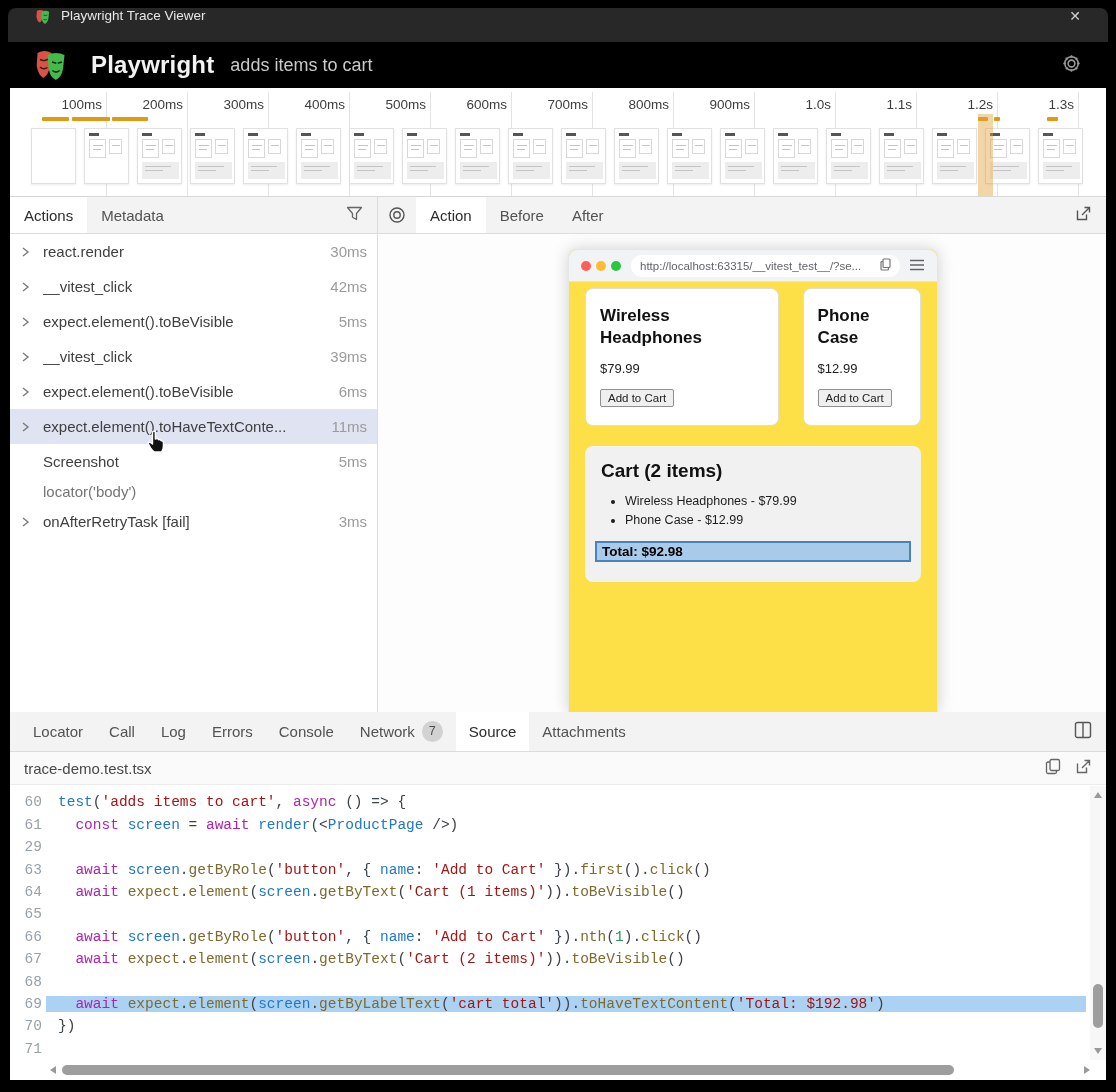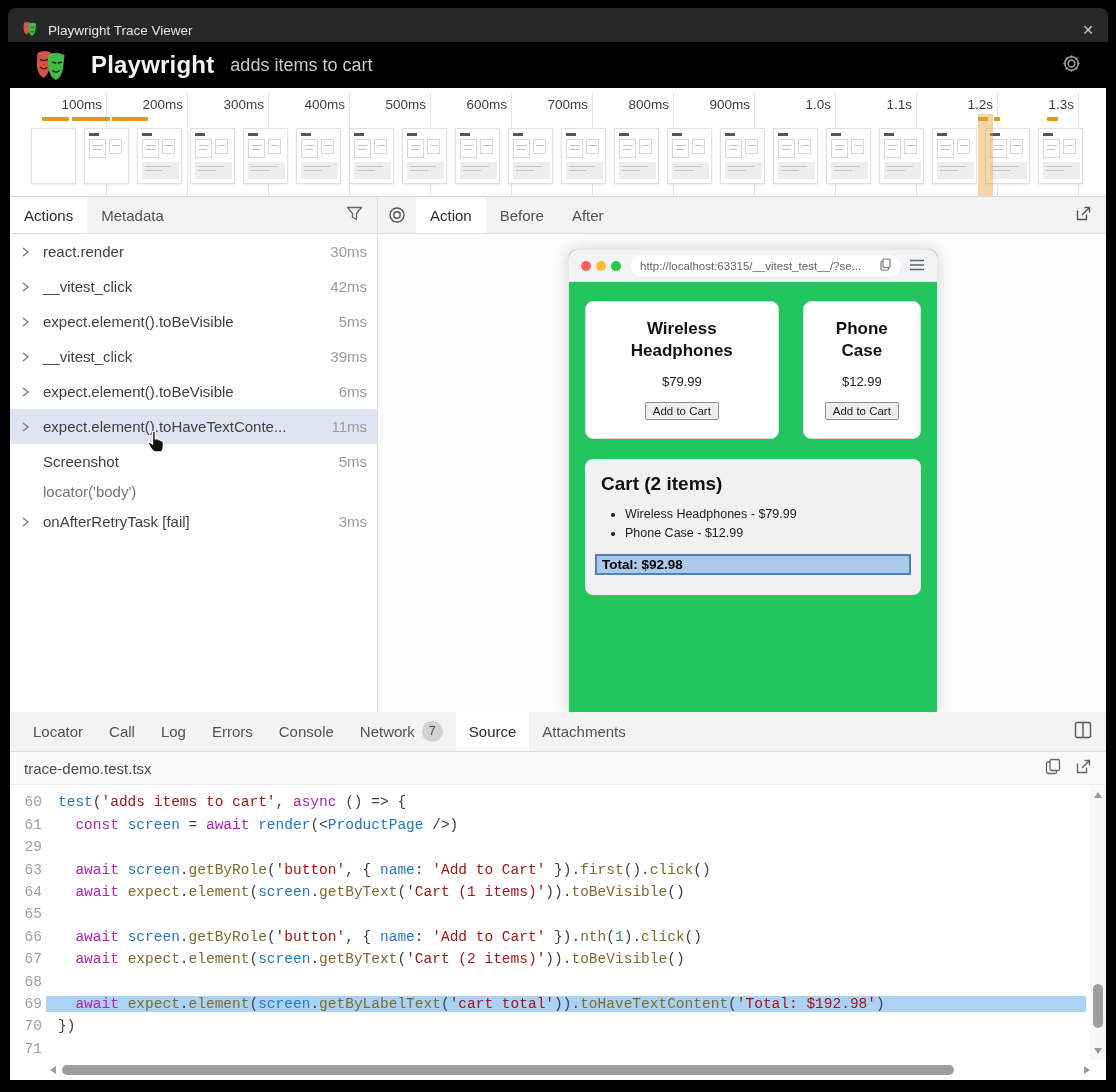--- a/index.html
+++ b/index.html
@@ -1,21 +1,21 @@
 <!DOCTYPE html>
 <html><head>
 <meta charset="utf-8">
 <style>
   * { margin:0; padding:0; box-sizing:border-box; }
   html,body { width:1116px; height:1092px; }
   body { background:#000; position:relative; font-family:"Liberation Sans",sans-serif; overflow:hidden; }
 
   
   #titlebar { position:absolute; left:8px; right:8px; top:8px; height:44px; background:#282828;
-    border-radius:8px 8px 0 0; display:flex; align-items:center; padding:0 14px; }
+    border-radius:8px 8px 0 0; display:flex; align-items:flex-start; padding:0 27px; }
   #titlebar .win-title { color:#e6e6e6; font-size:13.5px; margin-left:9px; }
   #titlebar .close { margin-left:auto; color:#cfcfcf; font-size:14px; cursor:default; }
 
   
   #header { position:absolute; left:8px; right:8px; top:42px; height:46px; background:#000;
     display:flex; align-items:center; padding:0 26px; }
   #header .app-name { color:#f2f2f2; font-size:24px; font-weight:bold; margin-left:20px; letter-spacing:.2px; }
   #header .test-title { color:#c9c9c9; font-size:18px; margin-left:16px; }
   #header .gear { margin-left:auto; }
 
@@ -47,30 +47,30 @@
   .action-row.sel { background:#dfe3f2; }
   .a-chev { width:23px; display:flex; align-items:center; }
   .a-label { font-size:15px; color:#3f3f3f; white-space:nowrap; overflow:hidden; }
   .a-dur { margin-left:auto; font-size:15px; color:#9b9b9b; padding-left:8px; }
   .a-sub { height:25px; display:flex; align-items:center; padding-left:33px; font-size:15px; color:#757575; }
 
   
   #right-panel { position:absolute; left:378px; top:196px; width:728px; height:516px; background:#fdfdfd;
     border-top:1px solid #d7d7d7; }
   #browser { position:absolute; left:190px; top:52px; width:370px; bottom:0;
-    background:#22c55e; border-radius:8px 8px 0 0; box-shadow:0 0 16px rgba(0,0,0,.18); border:1px solid #e6e6e6; border-bottom:none; }
+    background:#fde047; border-radius:8px 8px 0 0; box-shadow:0 0 16px rgba(0,0,0,.18); border:1px solid #e6e6e6; border-bottom:none; }
   #chrome { height:32px; background:#f2f3f5; border-radius:8px 8px 0 0; border-bottom:1px solid #e2e2e2;
     display:flex; align-items:center; padding:0 12px; }
   .dot { width:10px; height:10px; border-radius:50%; margin-right:5px; }
   #urlbar { flex:1; margin-left:5px; height:22px; background:#fff; border-radius:11px; display:flex; align-items:center;
     padding:0 9px; font-size:11.5px; color:#5f6368; white-space:nowrap; overflow:hidden; }
   #urlbar .url-text { flex:1; overflow:hidden; white-space:nowrap; }
   #page { padding:0 16px; }
   #shop-title { margin-top:28px; font-size:24px; font-weight:bold; color:#111; }
-  #products { display:flex; gap:24px; margin-top:19px;text-align:center; }
+  #products { display:flex; gap:24px; margin-top:6px; }
   .pcard { border:1px solid #ddd; border-radius:8px; background:#fff; padding:16px 14px; height:138px; }
   .pcard:nth-child(1) { width:204px; }
   .pcard:nth-child(2) { width:124px; }
   .p-name { font-size:17px; font-weight:bold; color:#111; line-height:1.3; }
   .p-price { margin-top:12px; font-size:13px; color:#1c1c1c; }
   .p-btn { margin-top:13px; display:inline-block; font-size:11.5px; color:#222; background:#efefef;
     border:1px solid #8f8f8f; border-radius:2px; padding:2px 7px; }
   #cart { margin-top:20px; background:#f1f1f1; border-radius:8px; padding:14px 16px 20px 16px; }
   #cart-title { font-size:19px; font-weight:bold; color:#111; }
   #cart-list { margin:10px 0 0 0; padding-left:24px; font-size:12.5px; color:#1c1c1c; line-height:1.55; }

